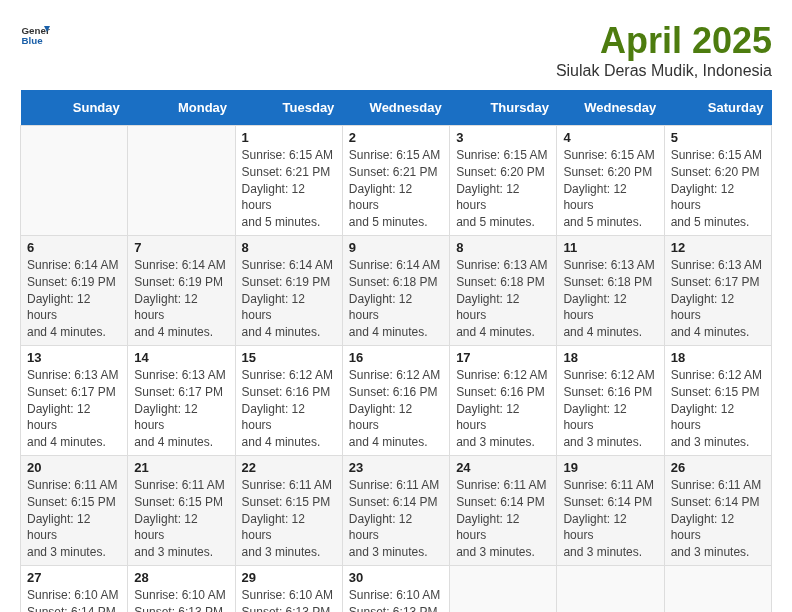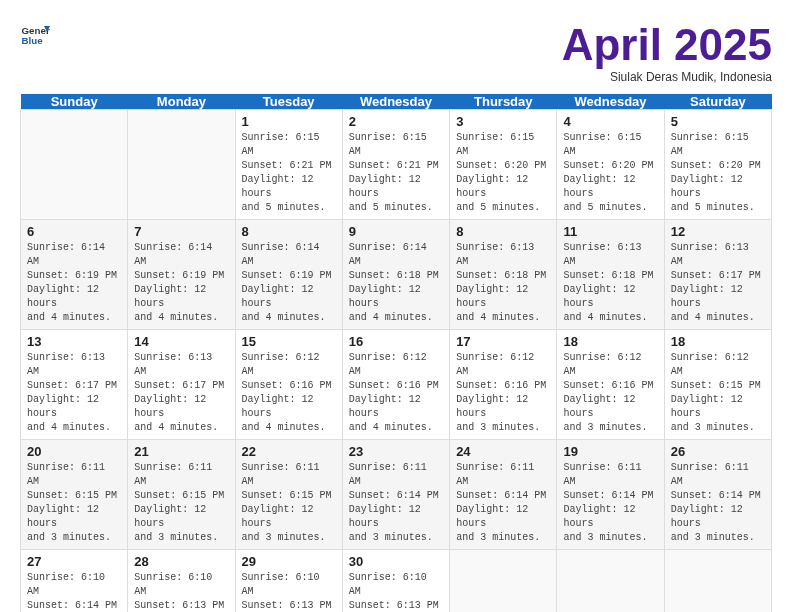--- a/index.html
+++ b/index.html
@@ -22,38 +22,38 @@
       gap: 4px;
     }
     .logo-icon {
       width: 30px;
       height: 30px;
     }
     .title-area {
       text-align: right;
     }
     .month-title {
-      font-size: 44px;
+      font-size: 36px;
       font-weight: bold;
-      color: #4c1d95;
+      color: #4d7c0f;
     }
     .subtitle {
-      font-size: 12px;
+      font-size: 16px;
       color: #333;
     }
     table {
       width: 100%;
       border-collapse: collapse;
       table-layout: fixed;
     }
     th {
       background-color: #1a6fc4;
       color: white;
-      text-align: center;
-      padding: 0 8px;
+      text-align: right;
+      padding: 10px 8px;
       font-size: 13px;
       font-weight: bold;
       margin-top: 22px;
     }
     td {
       border: 1px solid #ddd;
       vertical-align: top;
       padding: 4px 6px;
       font-size: 10.5px;
       color: #333;
@@ -63,24 +63,23 @@
       background: #f9f9f9;
     }
     .day-number {
       font-size: 13px;
       font-weight: bold;
       color: #222;
       display: block;
       margin-bottom: 2px;
     }
     .day-info {
-      font-size: 10px;
+      font-size: 12px;
       color: #444;
       line-height: 1.4;
-      font-family: Liberation Mono, monospace;
     }
     tr:nth-child(even) td {
       background-color: #f5f5f5;
     }
     tr:nth-child(even) td.empty {
       background-color: #f0f0f0;
     }
   </style>
 </head>
 <body>

